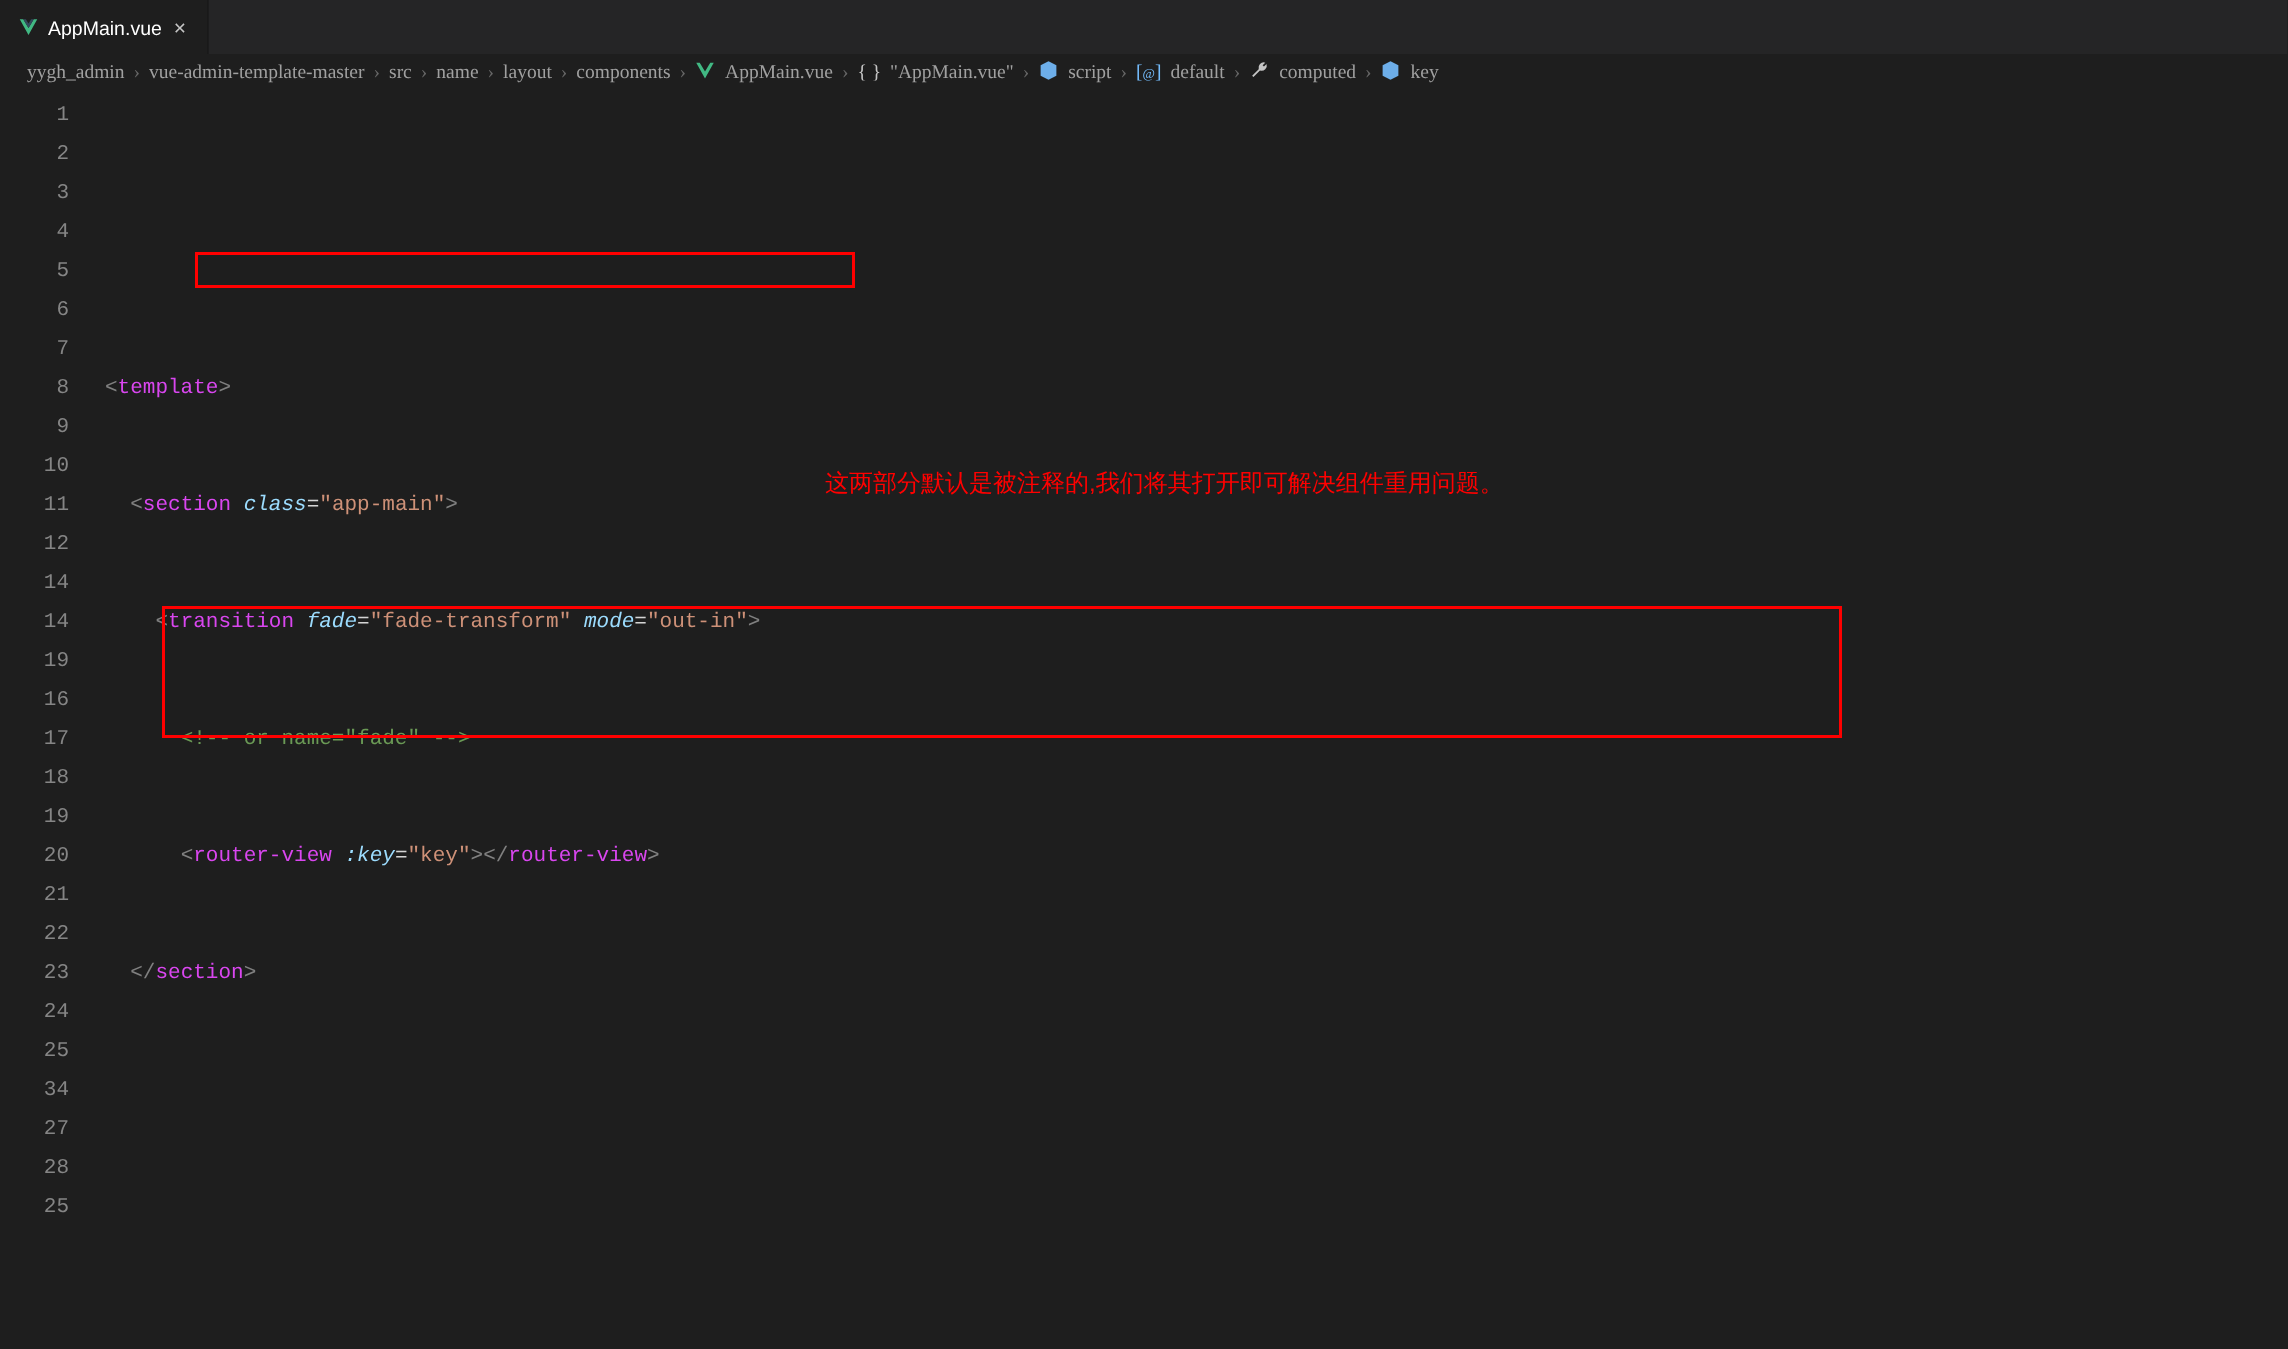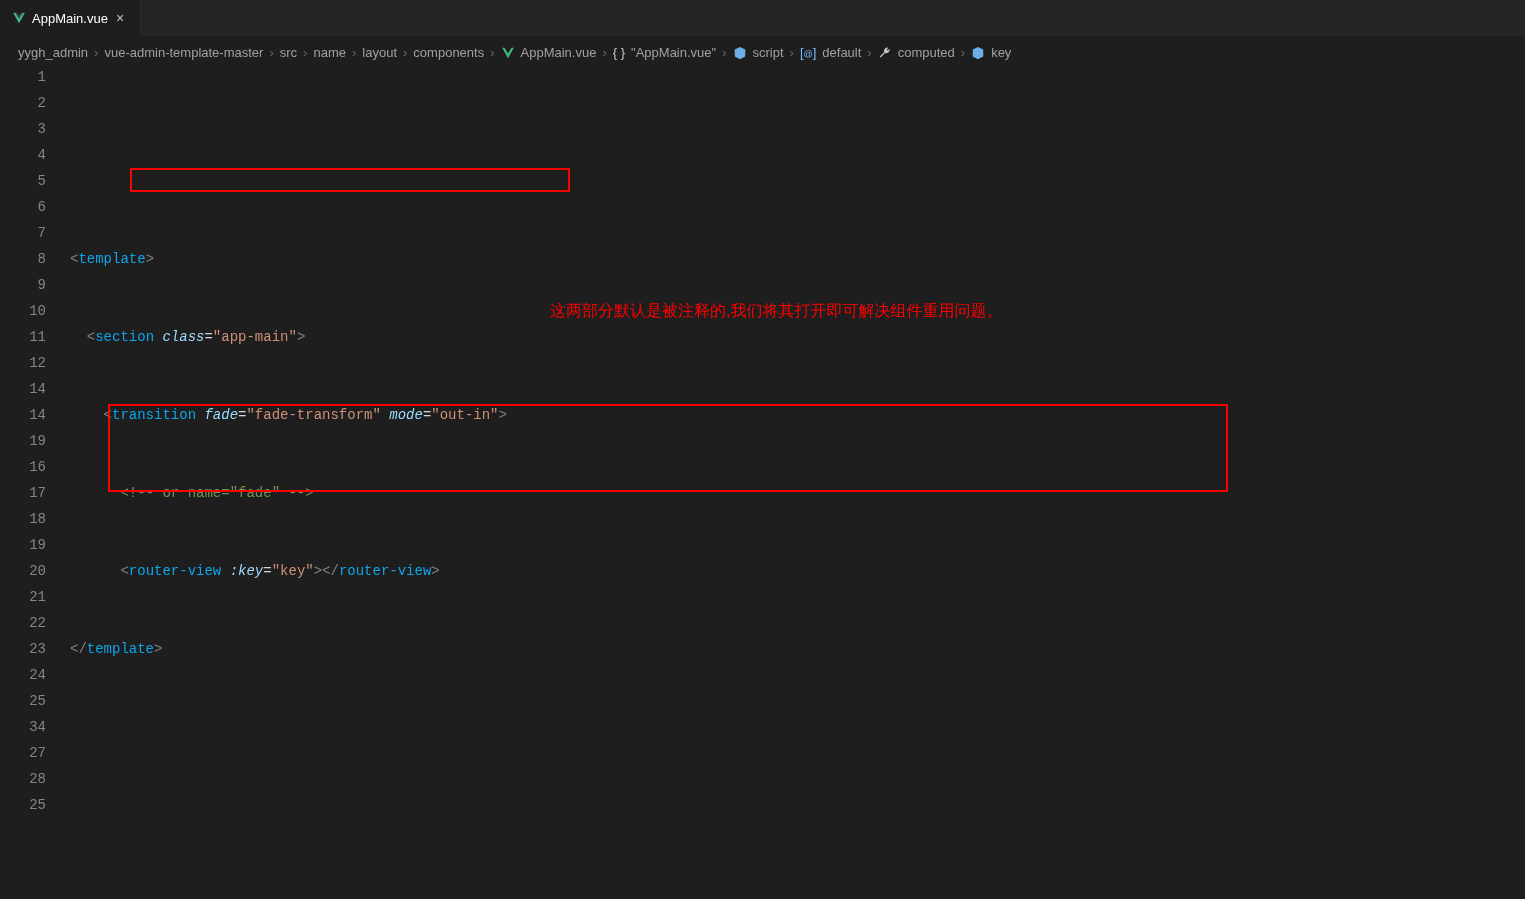--- a/index.html
+++ b/index.html
@@ -11,49 +11,49 @@
   .tabbar { display:flex; background:#252526; height:36px; }
   .tab {
     display:flex; align-items:center; gap:6px; padding:0 12px;
     background:#1e1e1e; border-right:1px solid #191919; color:#fff;
     font-family:'Segoe UI',sans-serif; font-size:13px;
   }
   .tab .close { color:#c5c5c5; font-size:14px; cursor:pointer; padding:0 2px; }
   .vue-icon { width:14px; height:14px; }
   
   .breadcrumb {
-    display:flex; align-items:flex-end; gap:6px; padding:4px 18px;
-    font-family:Liberation Sans, sans-serif; font-size:13px; color:#a0a0a0;
+    display:flex; align-items:flex-start; gap:6px; padding:4px 18px;
+    font-family:Liberation Serif, serif; font-size:13px; color:#a0a0a0;
     height:28px;
   }
   .breadcrumb .sep { color:#666; }
   .bc-icon { width:14px; height:14px; display:inline-block; vertical-align:middle; }
   
   .editor { display:flex; position:relative; }
   .gutter {
     width:70px; text-align:right; padding-right:24px; color:#858585;
     user-select:none; line-height:26px; font-size:14px;
   }
   .gutter .ln { height:26px; }
   .code { flex:1; line-height:26px; position:relative; white-space:pre; }
   .line { height:26px; }
   
   .grey  { color:#808080; }
-  .blue  { color:#0ea5e9; }
+  .blue  { color:#d946ef; }
   .attr  { color:#9cdcfe;font-style:italic; }
   .str   { color:#ce9178; }
   .cmt   { color:#6a9955; }
   .w     { color:#d4d4d4; }
   
   .hl-box {
     position:absolute; border:2px solid #f00; pointer-events:none;
   }
   .annot {
     position:absolute; color:#f00; font-family:'Microsoft YaHei','SimSun',sans-serif;
-    font-size:16px; pointer-events:none;
+    font-size:16px; pointer-events:none;margin-top:12px;
   }
 </style>
 </head>
 <body>
 
 <div class="tabbar">
   <div class="tab">
     <svg class="vue-icon" viewBox="0 0 24 24">
       <path fill="#41b883" d="M2 3h4l6 10L18 3h4L12 21 2 3z"></path>
       <path fill="#34495e" d="M6 3h3l3 5 3-5h3l-6 10L6 3z"></path>
@@ -140,21 +140,21 @@
     
     <div class="hl-box" style="left:60px; top:104px; width:440px; height:24px;"></div>
     <div class="hl-box" style="left:38px; top:340px; width:1120px; height:88px;"></div>
     <div class="annot" style="left:480px; top:234px;">这两部分默认是被注释的,我们将其打开即可解决组件重用问题。</div>
 
     <div class="line"><span class="grey">&lt;</span><span class="blue">template</span><span class="grey">&gt;</span></div>
     <div class="line">  <span class="grey">&lt;</span><span class="blue">section</span> <span class="attr">class</span><span class="w">=</span><span class="str">"app-main"</span><span class="grey">&gt;</span></div>
     <div class="line">    <span class="grey">&lt;</span><span class="blue">transition</span> <span class="attr">fade</span><span class="w">=</span><span class="str">"fade-transform"</span> <span class="attr">mode</span><span class="w">=</span><span class="str">"out-in"</span><span class="grey">&gt;</span></div>
     <div class="line">      <span class="cmt">&lt;!-- or name="fade" --&gt;</span></div>
     <div class="line">      <span class="grey">&lt;</span><span class="blue">router-view</span> <span class="attr">:key</span><span class="w">=</span><span class="str">"key"</span><span class="grey">&gt;&lt;/</span><span class="blue">router-view</span><span class="grey">&gt;</span></div>
-    <div class="line"><span class="grey">&lt;/</span><span class="blue">template</span><span class="grey">&gt;</span></div>
+    <div class="line">  <span class="grey">&lt;/</span><span class="blue">section</span><span class="grey">&gt;</span></div>
     <div class="line"></div>
     
     
     
     
     
     
     
     
     

